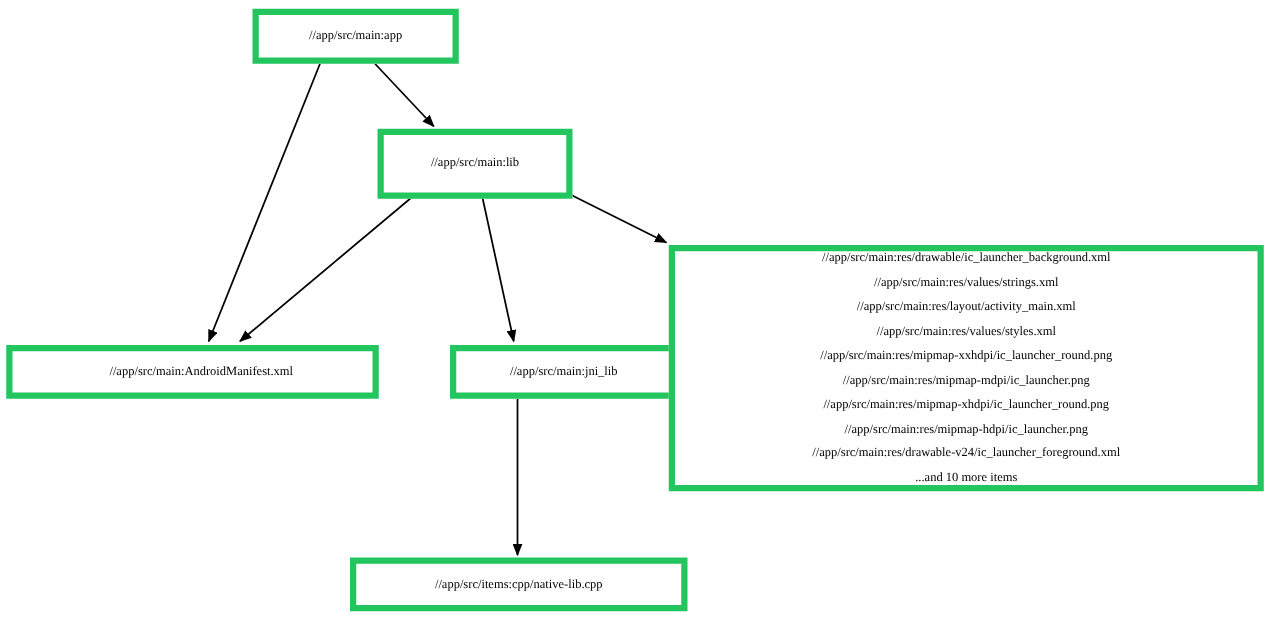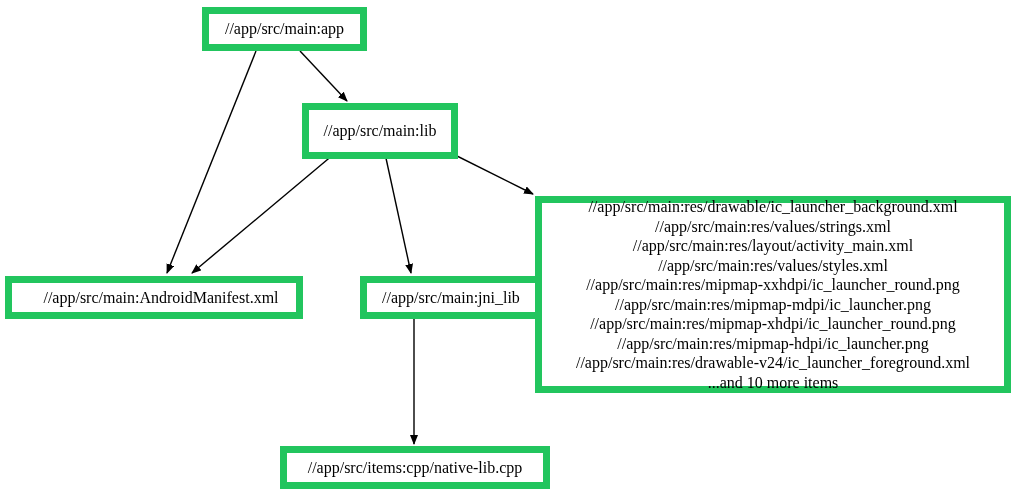--- a/index.html
+++ b/index.html
@@ -25,27 +25,27 @@
     position: absolute;
     left: 0;
     top: 0;
     width: 1018px;
     height: 496px;
     pointer-events: none;
   }
   .node {
     position: absolute;
     box-sizing: border-box;
-    border: 7px solid #22c55e;
+    border: 5px solid #22c55e;
     background: #ffffff;
     display: flex;
     align-items: center;
     justify-content: center;
     text-align: center;
-    font-size: 16px;
+    font-size: 10px;
     line-height: 19.5px;
     white-space: pre-line;
     padding: 0 6px;
     z-index: 2;
   }
   .node-label {
     display: block;
     width: 100%;
     text-align: center;
     white-space: pre-line;

